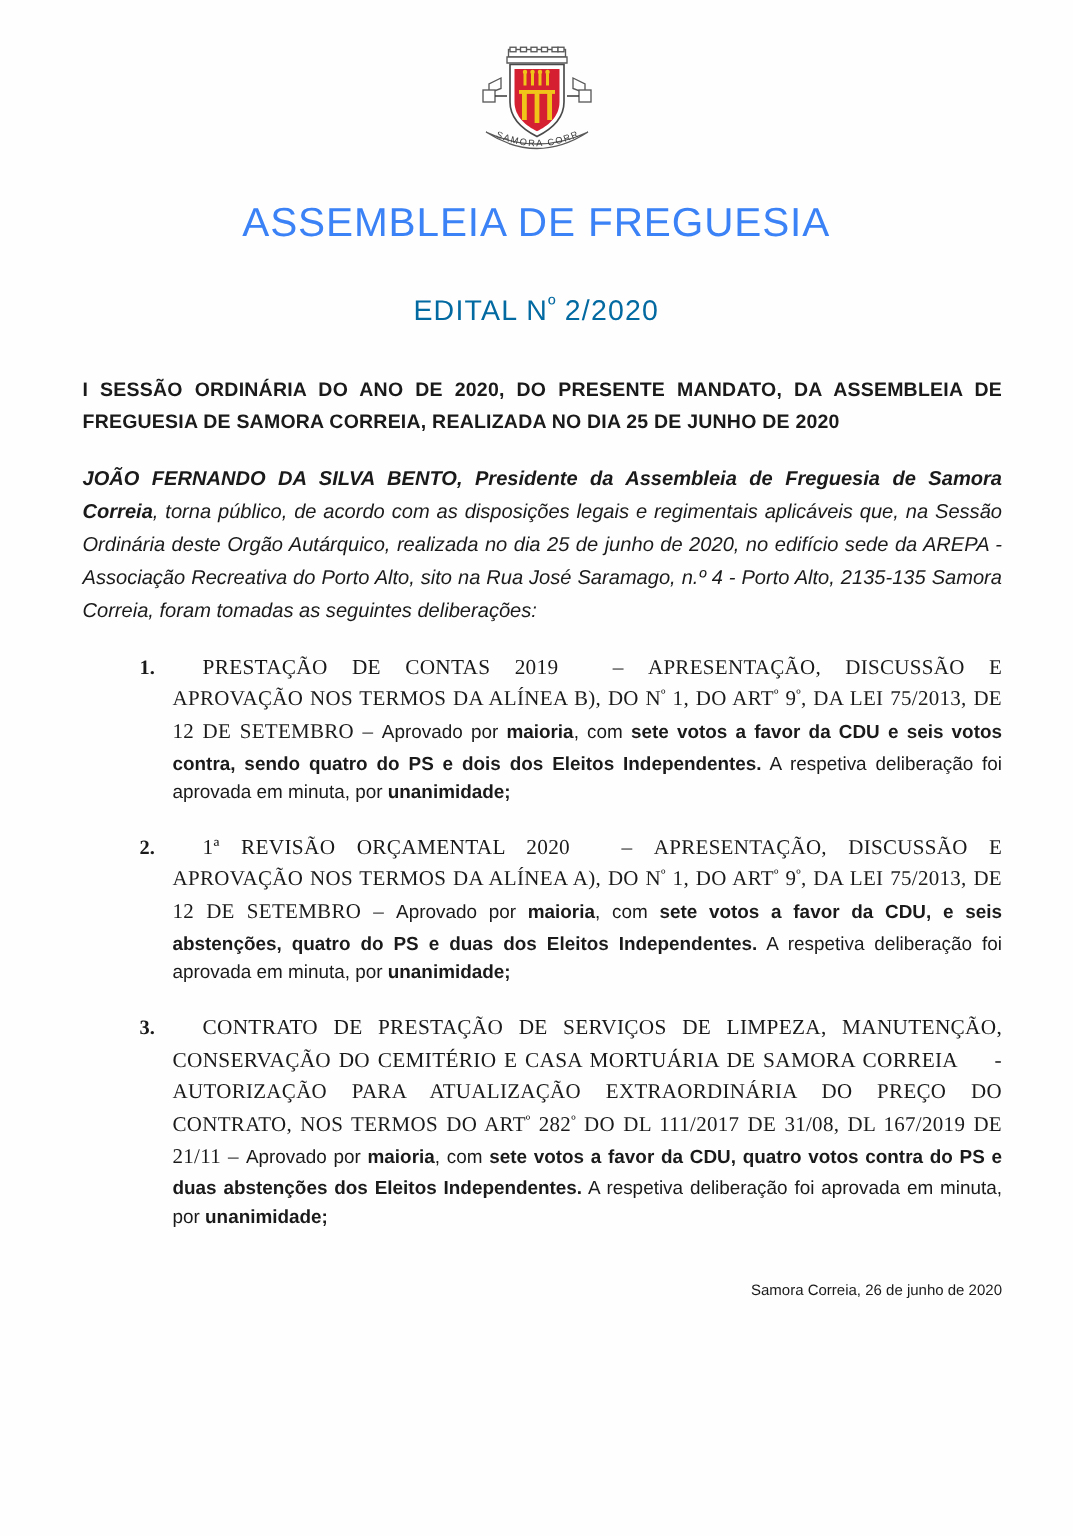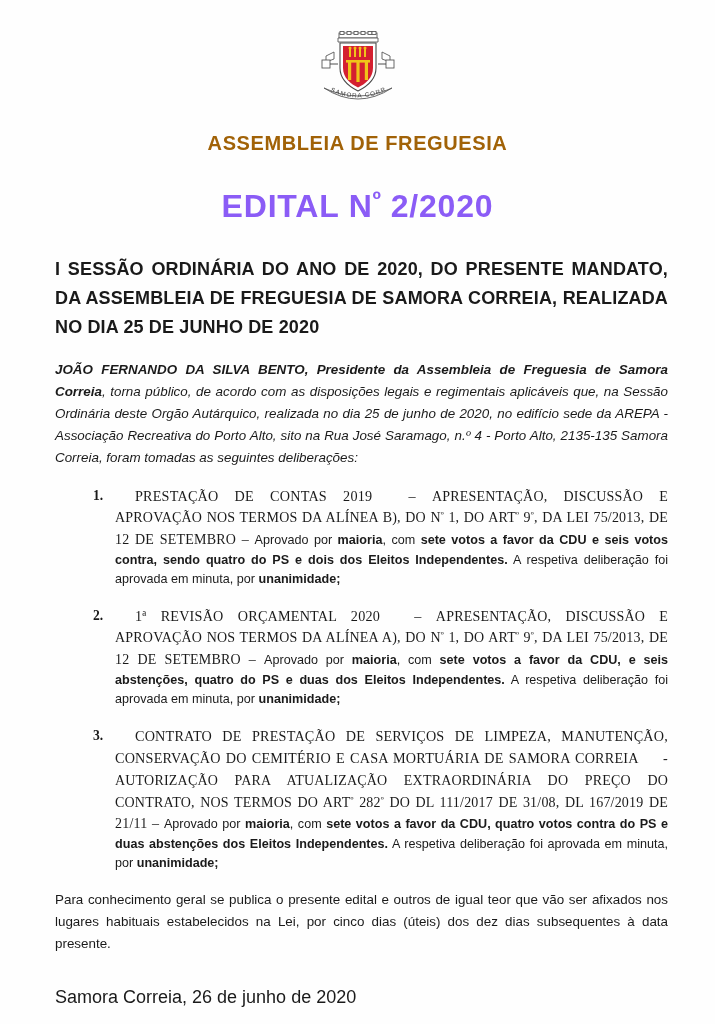--- a/index.html
+++ b/index.html
@@ -32,53 +32,53 @@
   .crest {
     display: block;
   }
 
   
   .head-block {
     margin-top: 22px;
     text-align: center;
   }
   .org-line {
-    font-weight: bold;
-    font-size: 20px;
+    font-weight: normal;
+    font-size: 27px;
     letter-spacing: 0.6px;
-    color: #a16207;
+    color: #3b82f6;
     line-height: 1.38;
   }
   .org-line.second {
     margin-top: 2px;
   }
   .doc-title {
-    font-weight: bold;
-    font-size: 32px;
+    font-weight: normal;
+    font-size: 19px;
     letter-spacing: 0.8px;
-    color: #8b5cf6;
+    color: #0369a1;
     margin-top: 28px;
   }
   .doc-title .ord {
     font-size: 0.72em;
     vertical-align: 0.45em;
     letter-spacing: 0;
   }
 
   
   .content {
     padding: 0 47px 0 55px;
     margin-top: 30px;
   }
   p {
     margin: 0;
   }
   .subtitle {
     font-weight: bold;
-    font-size: 18px;
+    font-size: 13px;
     line-height: 1.62;
     text-align: justify;
     text-align-last: left;
     letter-spacing: 0.15px;
   }
   .intro {
     margin-top: 17px;
     font-size: 13.4px;
     line-height: 1.63;
     text-align: justify;
@@ -141,21 +141,22 @@
   
   .closing {
     margin-top: 14px;
     font-size: 13.4px;
     line-height: 1.63;
     text-align: justify;
     text-align-last: left;
   }
   .place-date {
     margin-top: 33px;
-    font-size: 18px;
+    font-size: 10px;
+    text-align: right;
   }
 </style>
 </head>
 <body>
 
 <div class="page">
 
   <div class="crest-wrap">
     <svg class="crest" width="84" height="78" viewBox="0 0 84 78">
 
@@ -232,18 +233,17 @@
       <li>
         <span class="lead">1ª REVISÃO ORÇAMENTAL 2020 </span><span class="lead">– </span><span class="smallcaps">APRESENTAÇÃO, DISCUSSÃO E APROVAÇÃO NOS TERMOS DA ALÍNEA A), DO N</span><span class="smallcaps"><span class="sup">º</span></span><span class="smallcaps"> 1, DO ART</span><span class="smallcaps"><span class="sup">º</span></span><span class="smallcaps"> 9</span><span class="smallcaps"><span class="sup">º</span></span><span class="smallcaps">, DA LEI 75/2013, DE 12 DE SETEMBRO </span><span class="smallcaps">– </span><span class="sans"><span>Aprovado por </span><b>maioria</b><span>, com </span><b>sete votos a favor da CDU, e seis abstenções, quatro do PS e duas dos Eleitos Independentes.</b><span> A respetiva deliberação foi aprovada em minuta, por </span><b>unanimidade;</b></span>
       </li>
 
       <li>
         <span class="lead">CONTRATO DE PRESTAÇÃO DE SERVIÇOS DE LIMPEZA, MANUTENÇÃO, CONSERVAÇÃO DO CEMITÉRIO E CASA MORTUÁRIA DE SAMORA CORREIA </span><span class="lead">- </span><span class="smallcaps">AUTORIZAÇÃO PARA ATUALIZAÇÃO EXTRAORDINÁRIA DO PREÇO DO CONTRATO, NOS TERMOS DO ART</span><span class="smallcaps"><span class="sup">º</span></span><span class="smallcaps"> 282</span><span class="smallcaps"><span class="sup">º</span></span><span class="smallcaps"> DO DL 111/2017 DE 31/08, DL 167/2019 DE 21/11 </span><span class="smallcaps"><span class="sup"></span></span><span class="smallcaps"></span><span class="smallcaps">– </span><span class="sans"><span>Aprovado por </span><b>maioria</b><span>, com </span><b>sete votos a favor da CDU, quatro votos contra do PS e duas abstenções dos Eleitos Independentes.</b><span> A respetiva deliberação foi aprovada em minuta, por </span><b>unanimidade;</b></span>
       </li>
 
     </ol>
 
-    <p class="closing">Para conhecimento geral se publica o presente edital e outros de igual teor que vão ser afixados nos lugares habituais estabelecidos na Lei, por cinco dias (úteis) dos dez dias subsequentes à data presente.</p>
 
     <p class="place-date">Samora Correia, 26 de junho de 2020</p>
 
   </div>
 </div>
 
 </body></html>

